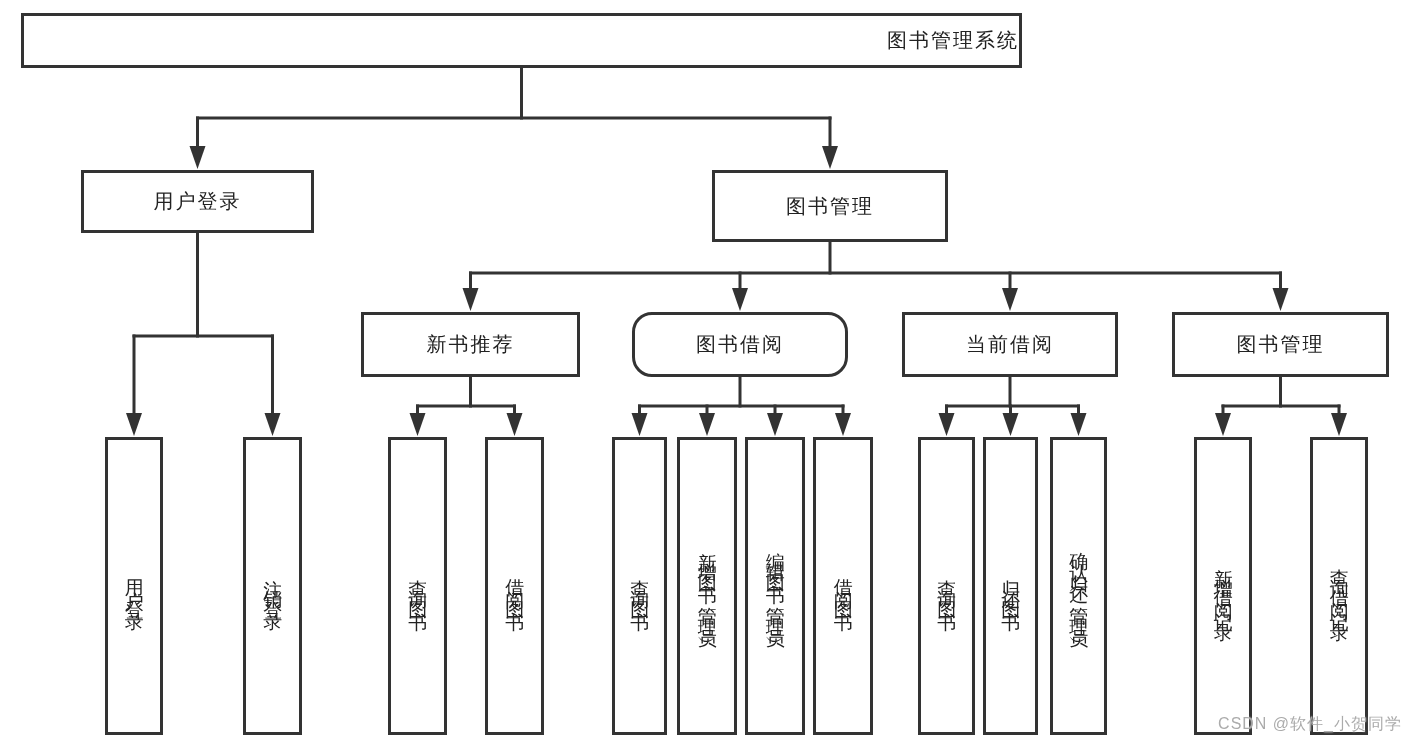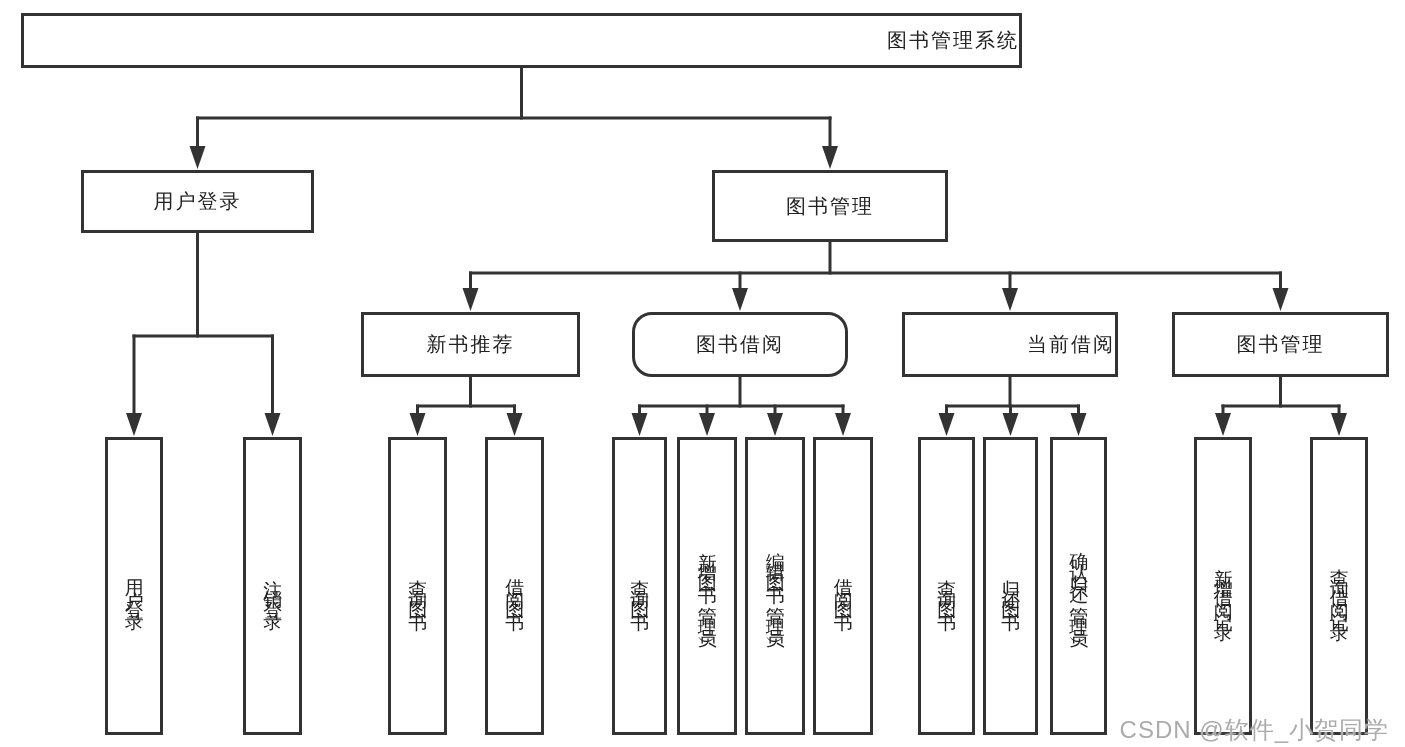--- a/index.html
+++ b/index.html
@@ -39,23 +39,23 @@
   .node.v .label {
     writing-mode: vertical-rl;
     text-orientation: mixed;
     font-size: 19px;
     line-height: 1.4;
     letter-spacing: 11px;
     white-space: nowrap;
   }
   #watermark {
     position: absolute;
-    right: 16px;
+    right: 3px;
     top: 714px;
-    font-size: 24px;
+    font-size: 16px;
     letter-spacing: 1px;
     z-index: 5;
     text-shadow: 0 0 2px #ffffff;
     white-space: nowrap;
   }
 </style>
 </head>
 <body>
 
 <div id="canvas">
@@ -136,21 +136,21 @@
     </div>
     <div class="node h" style="left: 712px; top: 170px; width: 236px; height: 72px; border-color: rgb(51, 51, 51); color: rgb(34, 34, 34); text-align: right;">
       <span class="label">图书管理</span>
     </div>
     <div class="node h" style="left: 361px; top: 312px; width: 219px; height: 65px; border-color: rgb(51, 51, 51); color: rgb(34, 34, 34);">
       <span class="label">新书推荐</span>
     </div>
     <div class="node h" style="left: 632px; top: 312px; width: 216px; height: 65px; border-color: rgb(51, 51, 51); color: rgb(34, 34, 34); border-radius: 20px;">
       <span class="label">图书借阅</span>
     </div>
-    <div class="node h" style="left: 902px; top: 312px; width: 216px; height: 65px; border-color: rgb(51, 51, 51); color: rgb(34, 34, 34); justify-content: flex-end;">
+    <div class="node h" style="left: 902px; top: 312px; width: 216px; height: 65px; border-color: rgb(51, 51, 51); color: rgb(34, 34, 34);">
       <span class="label">当前借阅</span>
     </div>
     <div class="node h" style="left: 1172px; top: 312px; width: 217px; height: 65px; border-color: rgb(51, 51, 51); color: rgb(34, 34, 34);">
       <span class="label">图书管理</span>
     </div>
     <div class="node v" style="left: 105px; top: 437px; width: 58px; height: 298px; border-color: rgb(51, 51, 51); color: rgb(34, 34, 34);">
       <span class="label">用户登录</span>
     </div>
     <div class="node v" style="left: 243px; top: 437px; width: 59px; height: 298px; border-color: rgb(51, 51, 51); color: rgb(34, 34, 34);">
       <span class="label">注销登录</span>

